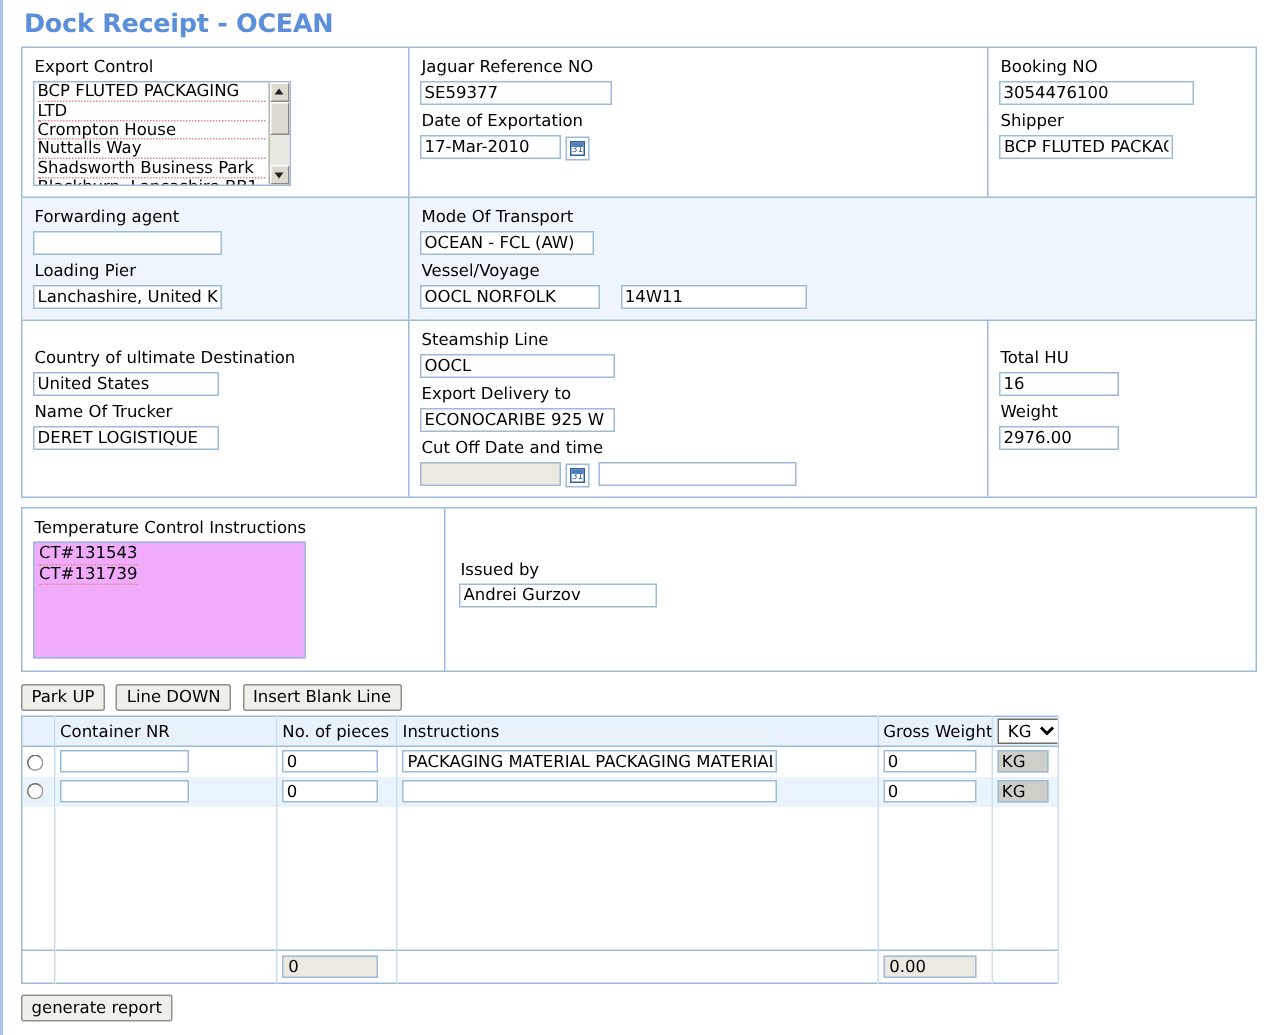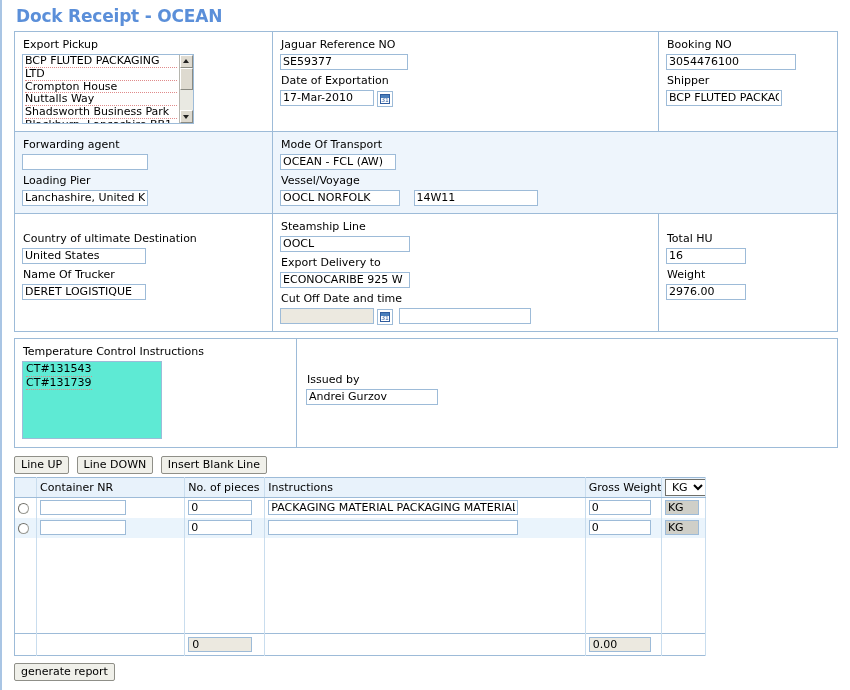--- a/index.html
+++ b/index.html
@@ -187,23 +187,23 @@
     margin: 6px 0 0 12px;
     width: 824px;
     border: 1px solid #9dbbd8;
     box-sizing: border-box;
     display: flex;
     background: #fff;
   }
   .temp-left  { width: 282px; box-sizing: border-box; padding: 4px 6px 8px 6px; border-right: 1px solid #9dbbd8; }
   .temp-right { flex: 1 1 auto; box-sizing: border-box; padding: 4px 6px 8px 6px; position: relative; }
   .ta {
-    width: 140px; height: 78px;
-    border: 1px solid #9dbbd8;
-    background: #5eead4;
+    width: 182px; height: 78px;
+    border: 1px solid #9dbbd8;
+    background: #f0abfc;
     box-sizing: border-box;
     padding: 1px 3px;
     margin: 1px 0 0 1px;
     font-size: 11px;
     line-height: 12.5px;
     overflow: hidden;
   }
   .ta div { border-bottom: 1px dotted #e08b8b; display: inline-block; }
   .issued-wrap { position: absolute; left: 8px; top: 32px; }
   .w-issued { width: 132px; }
@@ -322,21 +322,21 @@
 <body>
 
 <div id="page">
 
   <div class="page-title">Dock Receipt - OCEAN</div>
 
   <div class="form-box">
 
     <div class="sect">
       <div class="col c1">
-        <span class="lbl">Export Pickup</span>
+        <span class="lbl">Export Control</span>
         <div class="listbox">
           <div class="items">
             <div>BCP FLUTED PACKAGING</div>
             <div>LTD</div>
             <div>Crompton House</div>
             <div>Nuttalls Way</div>
             <div>Shadsworth Business Park</div>
             <div>Blackburn, Lancashire BB1</div>
           </div>
           <div class="sb">
@@ -430,21 +430,21 @@
     </div>
     <div class="temp-right">
       <div class="issued-wrap">
         <span class="lbl">Issued by</span>
         <input class="f w-issued" value="Andrei Gurzov" style="">
       </div>
     </div>
   </div>
 
   <div class="btnrow">
-    <button class="btn">Line UP</button>
+    <button class="btn">Park UP</button>
     <button class="btn">Line DOWN</button>
     <button class="btn">Insert Blank Line</button>
   </div>
 
   <table class="tbl">
     <tbody>
         <tr class="hdr">
       <th class="col-sel"></th>
       <th class="col-cnr">Container NR</th>
       <th class="col-pcs">No. of pieces</th>

